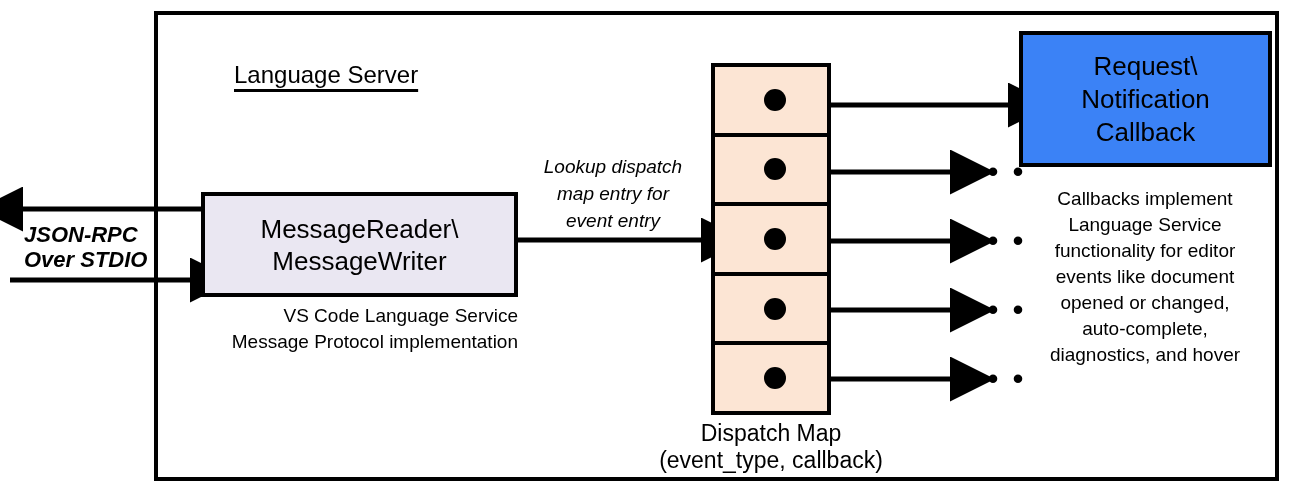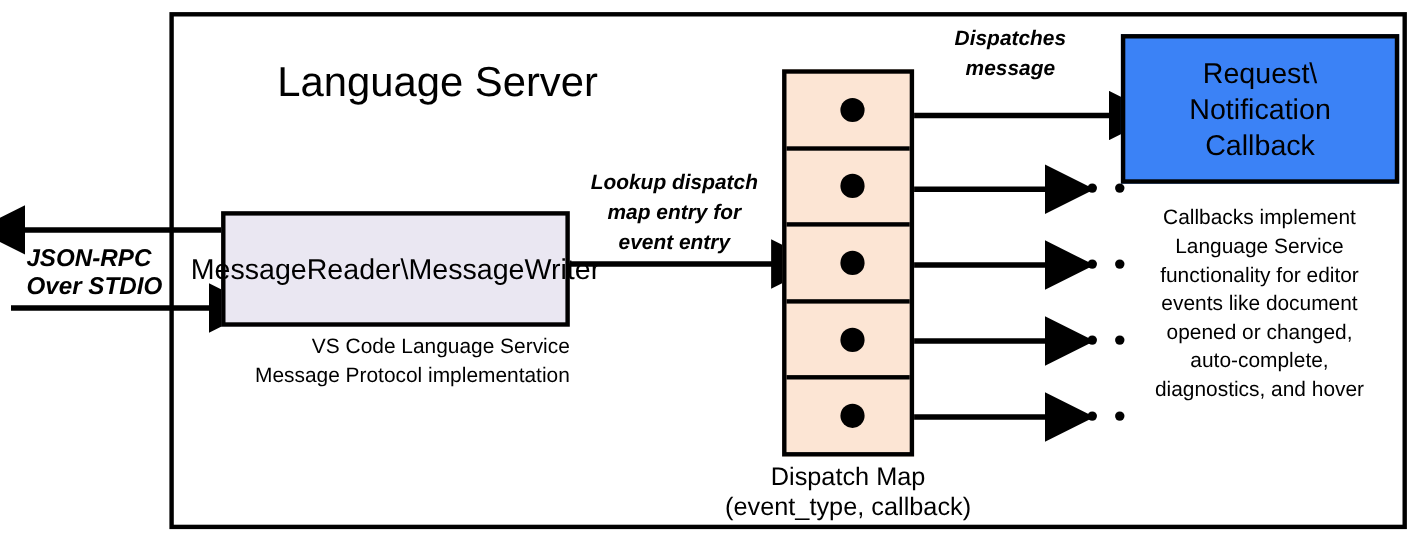--- a/index.html
+++ b/index.html
@@ -25,42 +25,43 @@
     width: 1125px;
     height: 470px;
     border: 4px solid #000000;
     box-sizing: border-box;
     background: transparent;
   }
 
   
   .diagram-title {
     position: absolute;
-    left: 252px;
+    left: 234px;
     top: 52px;
-    font-size: 38px;
+    font-size: 24px;
     line-height: 46px;
     letter-spacing: 0px;
+    text-decoration: underline;
     text-underline-offset: 6px;
     text-decoration-thickness: 3px;
     white-space: nowrap;
   }
 
   
   .msg-box {
     position: absolute;
     left: 201px;
     top: 192px;
     width: 317px;
     height: 105px;
     background: #EAE7F2;
     border: 4px solid #000000;
     box-sizing: border-box;
     display: flex;
-    flex-direction: row;
+    flex-direction: column;
     align-items: center;
     justify-content: center;
     font-size: 26px;
     line-height: 32px;
     text-align: center;
   }
   .msg-caption {
     position: absolute;
     left: 201px;
     top: 303px;
@@ -85,21 +86,21 @@
   
   .lookup-label {
     position: absolute;
     left: 518px;
     top: 153px;
     width: 190px;
     text-align: center;
     font-style: italic;
     font-size: 19px;
     line-height: 27px;
-    font-weight: bold;
+    font-weight: normal;
   }
 
   
   .dispatches-label {
     position: absolute;
     left: 836px;
     top: 22px;
     width: 165px;
     text-align: center;
     font-style: italic;
@@ -261,24 +262,20 @@
     </div>
     <div class="dispatch-row">
       <span class="row-dot"></span>
     </div>
   </div>
   <div class="dispatch-caption">
     <div>Dispatch Map</div>
     <div>(event_type, callback)</div>
   </div>
 
-  <div class="dispatches-label">
-    <div>Dispatches</div>
-    <div>message</div>
-  </div>
 
   <div class="ellipsis" style="left:963px; top:166px;">• • •</div>
   <div class="ellipsis" style="left:963px; top:235px;">• • •</div>
   <div class="ellipsis" style="left:963px; top:304px;">• • •</div>
   <div class="ellipsis" style="left:963px; top:373px;">• • •</div>
 
   <div class="callback-box">
     <div>Request\</div>
     <div>Notification</div>
     <div>Callback</div>

